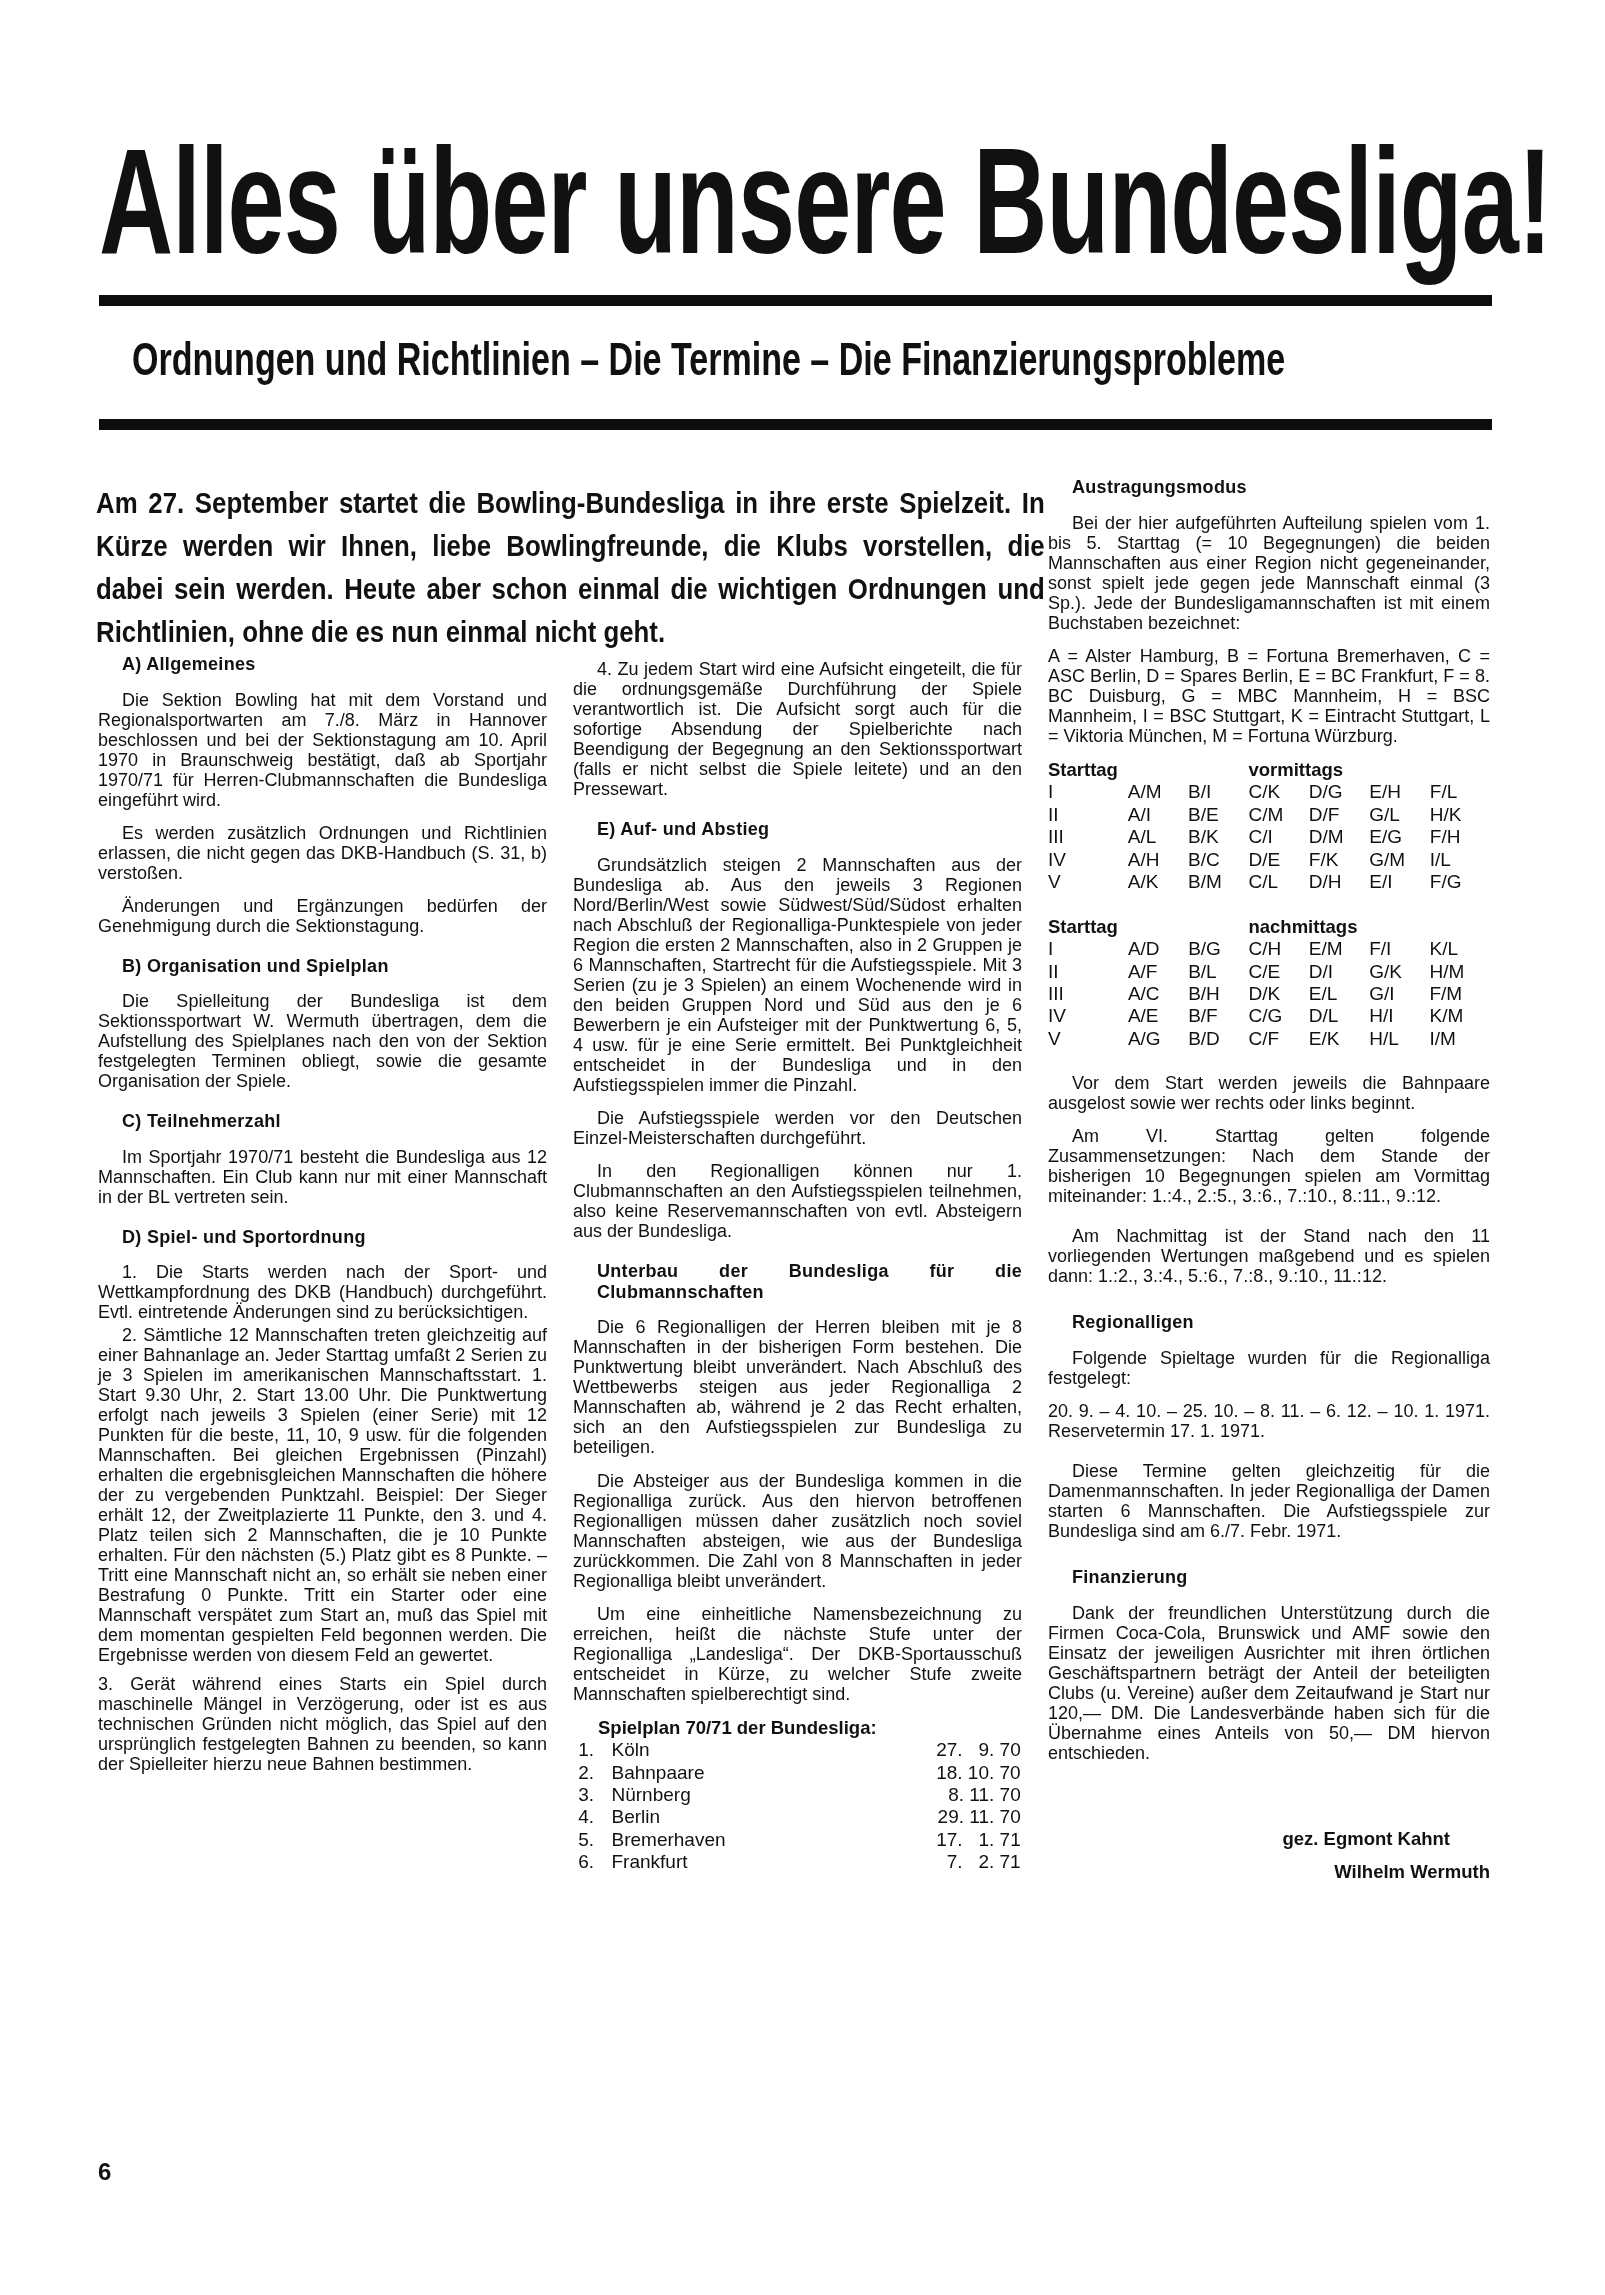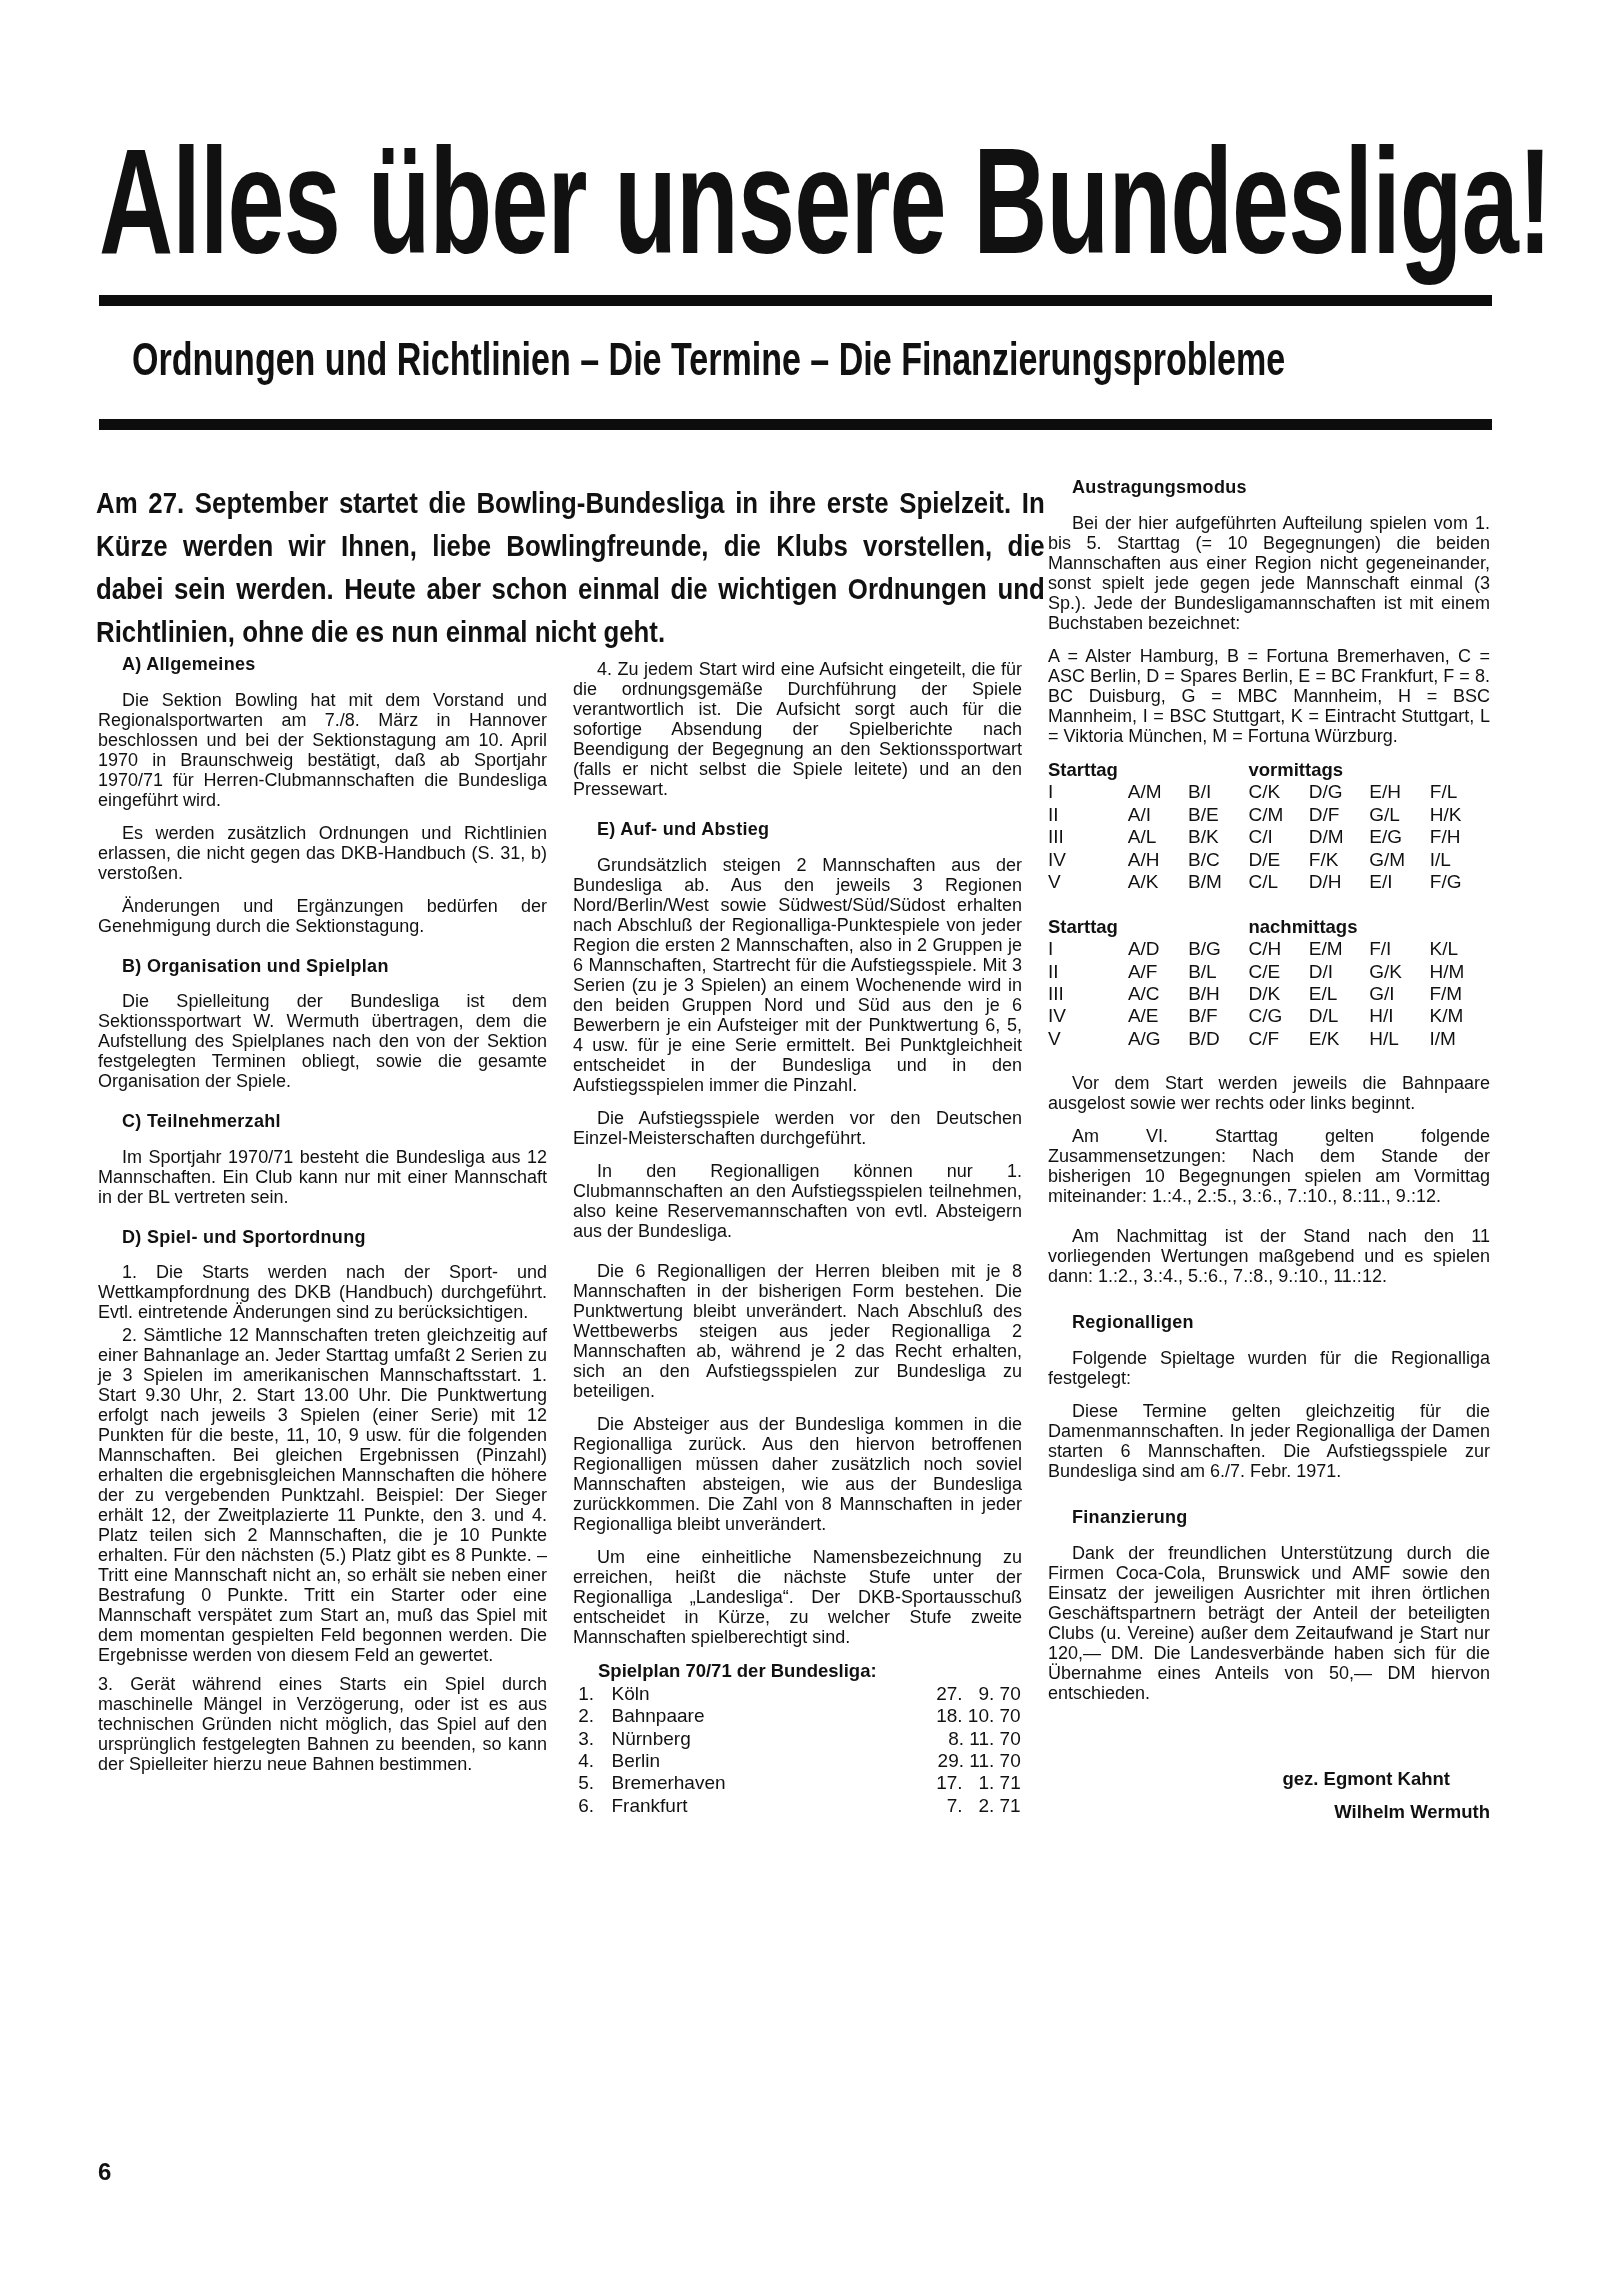--- a/index.html
+++ b/index.html
@@ -83,20 +83,21 @@
   <p class="tight" style="margin-bottom:9.2px">2. Sämtliche 12 Mannschaften treten gleichzeitig auf einer Bahnanlage an. Jeder Starttag umfaßt 2 Serien zu je 3 Spielen im amerikanischen Mannschaftsstart. 1. Start 9.30 Uhr, 2. Start 13.00 Uhr. Die Punktwertung erfolgt nach jeweils 3 Spielen (einer Serie) mit 12 Punkten für die beste, 11, 10, 9 usw. für die folgenden Mannschaften. Bei gleichen Ergebnissen (Pinzahl) erhalten die ergebnisgleichen Mannschaften die höhere der zu vergebenden Punktzahl. Beispiel: Der Sieger erhält 12, der Zweitplazierte 11 Punkte, den 3. und 4. Platz teilen sich 2 Mannschaften, die je 10 Punkte erhalten. Für den nächsten (5.) Platz gibt es 8 Punkte. – Tritt eine Mannschaft nicht an, so erhält sie neben einer Bestrafung 0 Punkte. Tritt ein Starter oder eine Mannschaft verspätet zum Start an, muß das Spiel mit dem momentan gespielten Feld begonnen werden. Die Ergebnisse werden von diesem Feld an gewertet.</p>
   <p class="noindent">3. Gerät während eines Starts ein Spiel durch maschinelle Mängel in Verzögerung, oder ist es aus technischen Gründen nicht möglich, das Spiel auf den ursprünglich festgelegten Bahnen zu beenden, so kann der Spielleiter hierzu neue Bahnen bestimmen.</p>
 </div>
 
 <div class="col col2">
   <p style="margin-bottom:20px">4. Zu jedem Start wird eine Aufsicht eingeteilt, die für die ordnungsgemäße Durchführung der Spiele verantwortlich ist. Die Aufsicht sorgt auch für die sofortige Absendung der Spielberichte nach Beendigung der Begegnung an den Sektionssportwart (falls er nicht selbst die Spiele leitete) und an den Pressewart.</p>
   <h3>E) Auf- und Abstieg</h3>
   <p>Grundsätzlich steigen 2 Mannschaften aus der Bundesliga ab. Aus den jeweils 3 Regionen Nord/Berlin/West sowie Südwest/Süd/Südost erhalten nach Abschluß der Regionalliga-Punktespiele von jeder Region die ersten 2 Mannschaften, also in 2 Gruppen je 6 Mannschaften, Startrecht für die Aufstiegsspiele. Mit 3 Serien (zu je 3 Spielen) an einem Wochenende wird in den beiden Gruppen Nord und Süd aus den je 6 Bewerbern je ein Aufsteiger mit der Punktwertung 6, 5, 4 usw. für je eine Serie ermittelt. Bei Punktgleichheit entscheidet in der Bundesliga und in den Aufstiegsspielen immer die Pinzahl.</p>
   <p>Die Aufstiegsspiele werden vor den Deutschen Einzel-Meisterschaften durchgeführt.</p>
   <p style="margin-bottom:20px">In den Regionalligen können nur 1. Clubmannschaften an den Aufstiegsspielen teilnehmen, also keine Reservemannschaften von evtl. Absteigern aus der Bundesliga.</p>
+  <h3 class="flush">Unterbau der Bundesliga für die Clubmannschaften</h3>
   <p>Die 6 Regionalligen der Herren bleiben mit je 8 Mannschaften in der bisherigen Form bestehen. Die Punktwertung bleibt unverändert. Nach Abschluß des Wettbewerbs steigen aus jeder Regionalliga 2 Mannschaften ab, während je 2 das Recht erhalten, sich an den Aufstiegsspielen zur Bundesliga zu beteiligen.</p>
   <p>Die Absteiger aus der Bundesliga kommen in die Regionalliga zurück. Aus den hiervon betroffenen Regionalligen müssen daher zusätzlich noch soviel Mannschaften absteigen, wie aus der Bundesliga zurückkommen. Die Zahl von 8 Mannschaften in jeder Regionalliga bleibt unverändert.</p>
   <p style="">Um eine einheitliche Namensbezeichnung zu erreichen, heißt die nächste Stufe unter der Regionalliga „Landesliga“. Der DKB-Sportausschuß entscheidet in Kürze, zu welcher Stufe zweite Mannschaften spielberechtigt sind.</p>
 
   <div>
     <div class="sched-title">Spielplan 70/71 der Bundesliga:</div>
     <div class="sched-row">
       <span class="city">
           <span class="num">1.</span>
           <span>Köln</span>
@@ -261,20 +262,21 @@
         </tbody>
     </table>
   </div>
 
   <p style="">Vor dem Start werden jeweils die Bahnpaare ausgelost sowie wer rechts oder links beginnt.</p>
   <p style="margin-bottom:20px">Am VI. Starttag gelten folgende Zusammensetzungen: Nach dem Stande der bisherigen 10 Begegnungen spielen am Vormittag miteinander: 1.:4., 2.:5., 3.:6., 7.:10., 8.:11., 9.:12.</p>
   <p style="margin-bottom:26.4px">Am Nachmittag ist der Stand nach den 11 vorliegenden Wertungen maßgebend und es spielen dann: 1.:2., 3.:4., 5.:6., 7.:8., 9.:10., 11.:12.</p>
 
   <h3>Regionalligen</h3>
   <p>Folgende Spieltage wurden für die Regionalliga festgelegt:</p>
+  <p class="noindent" style="margin-bottom:20px">20. 9. – 4. 10. – 25. 10. – 8. 11. – 6. 12. – 10. 1. 1971. Reservetermin 17. 1. 1971.</p>
   <p style="margin-bottom:26.4px">Diese Termine gelten gleichzeitig für die Damenmannschaften. In jeder Regionalliga der Damen starten 6 Mannschaften. Die Aufstiegsspiele zur Bundesliga sind am 6./7. Febr. 1971.</p>
 
   <h3>Finanzierung</h3>
   <p>Dank der freundlichen Unterstützung durch die Firmen Coca-Cola, Brunswick und AMF sowie den Einsatz der jeweiligen Ausrichter mit ihren örtlichen Geschäftspartnern beträgt der Anteil der beteiligten Clubs (u. Vereine) außer dem Zeitaufwand je Start nur 120,— DM. Die Landesverbände haben sich für die Übernahme eines Anteils von 50,— DM hiervon entschieden.</p>
 
   <div class="signature">
     <div>gez. Egmont Kahnt</div>
     <div>Wilhelm Wermuth</div>
   </div>
 </div>

